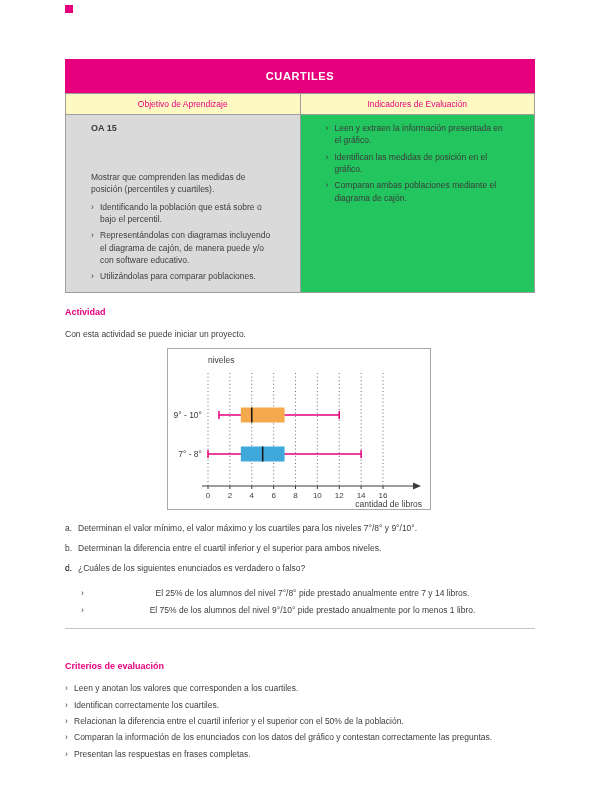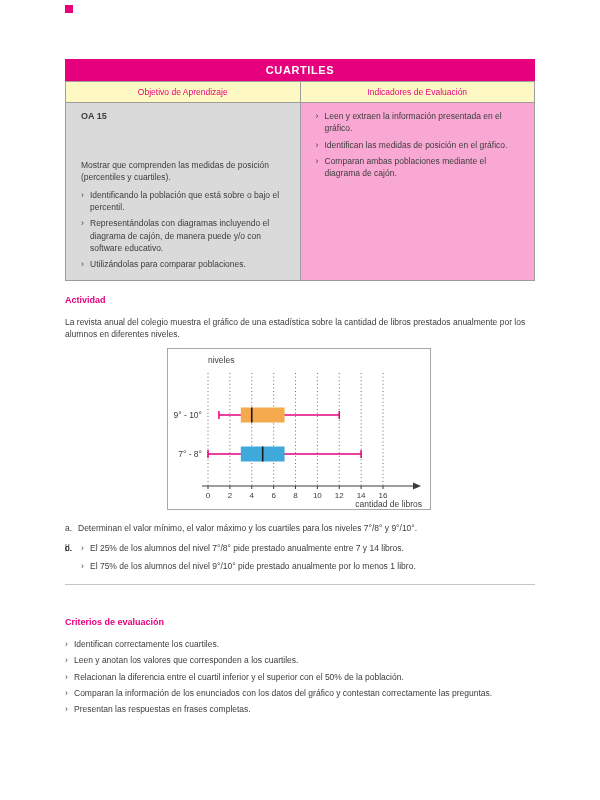--- a/index.html
+++ b/index.html
@@ -6,36 +6,36 @@
   html,body { background:#ffffff; }
   body {
     width:600px; height:800px; overflow:hidden; position:relative;
     font-family:"Liberation Sans", sans-serif;
     color:#3C3C3B;
   }
   .corner-mark { position:absolute; left:65px; top:5px; width:8px; height:8px; background:#E6007E; }
   .content { width:470px; margin:59px 0 0 65px; }
 
   .titlebar {
-    height:22px; background:#E6007E; color:#fff;
+    height:34px; background:#E6007E; color:#fff;
     display:flex; align-items:center; justify-content:center;
     font-size:11px; font-weight:bold; letter-spacing:0.6px;
   }
 
   table.oa { width:100%; border-collapse:collapse; table-layout:fixed; }
   .oa th {
     border:1px solid #9d9d9c; background:#fef9c3; color:#E6007E;
     font-weight:normal; font-size:8.5px; padding:5px 4px; text-align:center;
   }
   .oa td {
     border:1px solid #9d9d9c; vertical-align:top;
-    font-size:8.5px; line-height:1.45; padding:7px 15px 9px;
+    font-size:8.5px; line-height:1.45; padding:7px 25px 9px;
   }
   td.cell-left { background:#DADADA; }
-  td.cell-right { background:#f9a8d4;margin-top:32px; }
+  td.cell-right { background:#22c55e;margin-top:32px; }
   .oa-code { font-weight:bold; font-size:9px; margin-bottom:4px; }
   .oa-intro { margin-bottom:5px;margin-top:36px; }
 
   .blist .bitem { position:relative; padding-left:9px; margin-bottom:4px; }
   .blist .bitem:last-child { margin-bottom:0; }
   .blist .bitem::before { content:"\203A"; position:absolute; left:0; top:0; }
 
   .section-heading { color:#E6007E; font-weight:bold; font-size:9px; }
 
   .activity { margin-top:14px; }
@@ -46,21 +46,21 @@
     width:264px; margin:8px 0 12px 102px;
     border:1px solid #a8a8a8; background:#fff;
   }
   .chart-box svg { display:block; }
   .tick { font-size:8px; fill:#3C3C3B; font-family:"Liberation Sans",sans-serif; }
   .cat, .axis-title, .xlabel { font-size:8.5px; fill:#3C3C3B; font-family:"Liberation Sans",sans-serif; }
 
   .questions { font-size:8.5px; }
   .q { position:relative; padding-left:13px; margin-bottom:8px; line-height:1.45; }
   .q .qlabel { position:absolute; left:0; top:0; }
-  .subitems { margin-top:6px; margin-left:3px; }
+  .subitems { margin-top:12px; margin-left:3px;text-align:center; }
   .subitems .bitem { margin-bottom:5px; }
 
   .divider { border-top:1px solid #c6c6c6; margin:12px 0 10px; }
 
   .criteria .section-heading { margin-bottom:9px;margin-top:31px; }
   .criteria { font-size:8.5px; line-height:1.45; }
   .crit-list .bitem { margin-bottom:4px; }
 </style>
 </head>
 <body>
@@ -93,21 +93,21 @@
           <div class="bitem">Identifican las medidas de posición en el gráfico.</div>
           <div class="bitem">Comparan ambas poblaciones mediante el diagrama de cajón.</div>
         </div>
       </td>
     </tr>
   </tbody>
     </table>
 
   <div class="activity">
     <div class="section-heading">Actividad</div>
-    <p>La revista anual del colegio muestra el gráfico de una estadística sobre la cantidad de libros prestados anualmente por los alumnos en diferentes niveles.</p>
+    <p>Con esta actividad se puede iniciar un proyecto.</p>
   </div>
 
   <div class="chart-box">
     <svg id="boxplot-svg" width="262" height="160" viewBox="0 0 262 160">
         <line x1="40" y1="24" x2="40" y2="137" stroke="#4a4a4a" stroke-width="0.8" stroke-dasharray="1,2.6"></line>
         <line x1="61.875" y1="24" x2="61.875" y2="137" stroke="#4a4a4a" stroke-width="0.8" stroke-dasharray="1,2.6"></line>
         <line x1="83.75" y1="24" x2="83.75" y2="137" stroke="#4a4a4a" stroke-width="0.8" stroke-dasharray="1,2.6"></line>
         <line x1="105.625" y1="24" x2="105.625" y2="137" stroke="#4a4a4a" stroke-width="0.8" stroke-dasharray="1,2.6"></line>
         <line x1="127.5" y1="24" x2="127.5" y2="137" stroke="#4a4a4a" stroke-width="0.8" stroke-dasharray="1,2.6"></line>
         <line x1="149.375" y1="24" x2="149.375" y2="137" stroke="#4a4a4a" stroke-width="0.8" stroke-dasharray="1,2.6"></line>
@@ -151,39 +151,41 @@
       </svg>
   </div>
 
   <div class="questions">
     <div class="q">
       <span class="qlabel">a.</span>
       <span>Determinan el valor mínimo, el valor máximo y los cuartiles para los niveles 7°/8° y 9°/10°.</span>
     </div>
     <div class="q">
       <span class="qlabel">b.</span>
+      <span>Determinan la diferencia entre el cuartil inferior y el superior para ambos niveles.</span>
     </div>
     <div class="q">
       <span class="qlabel">c.</span>
     </div>
     <div class="q">
       <span class="qlabel">d.</span>
+      <span>¿Cuáles de los siguientes enunciados es verdadero o falso?</span>
       <div class="subitems blist">
         <div class="bitem">El 25% de los alumnos del nivel 7°/8° pide prestado anualmente entre 7 y 14 libros.</div>
         <div class="bitem">El 75% de los alumnos del nivel 9°/10° pide prestado anualmente por lo menos 1 libro.</div>
       </div>
     </div>
   </div>
 
   <div class="divider"></div>
 
   <div class="criteria">
     <div class="section-heading">Criterios de evaluación</div>
     <div class="blist crit-list">
+      <div class="bitem">Leen y anotan los valores que corresponden a los cuartiles.</div>
       <div class="bitem">Identifican correctamente los cuartiles.</div>
-      <div class="bitem">Leen y anotan los valores que corresponden a los cuartiles.</div>
       <div class="bitem">Relacionan la diferencia entre el cuartil inferior y el superior con el 50% de la población.</div>
       <div class="bitem">Comparan la información de los enunciados con los datos del gráfico y contestan correctamente las preguntas.</div>
       <div class="bitem">Presentan las respuestas en frases completas.</div>
     </div>
   </div>
 
 </div>
 
 </body></html>

